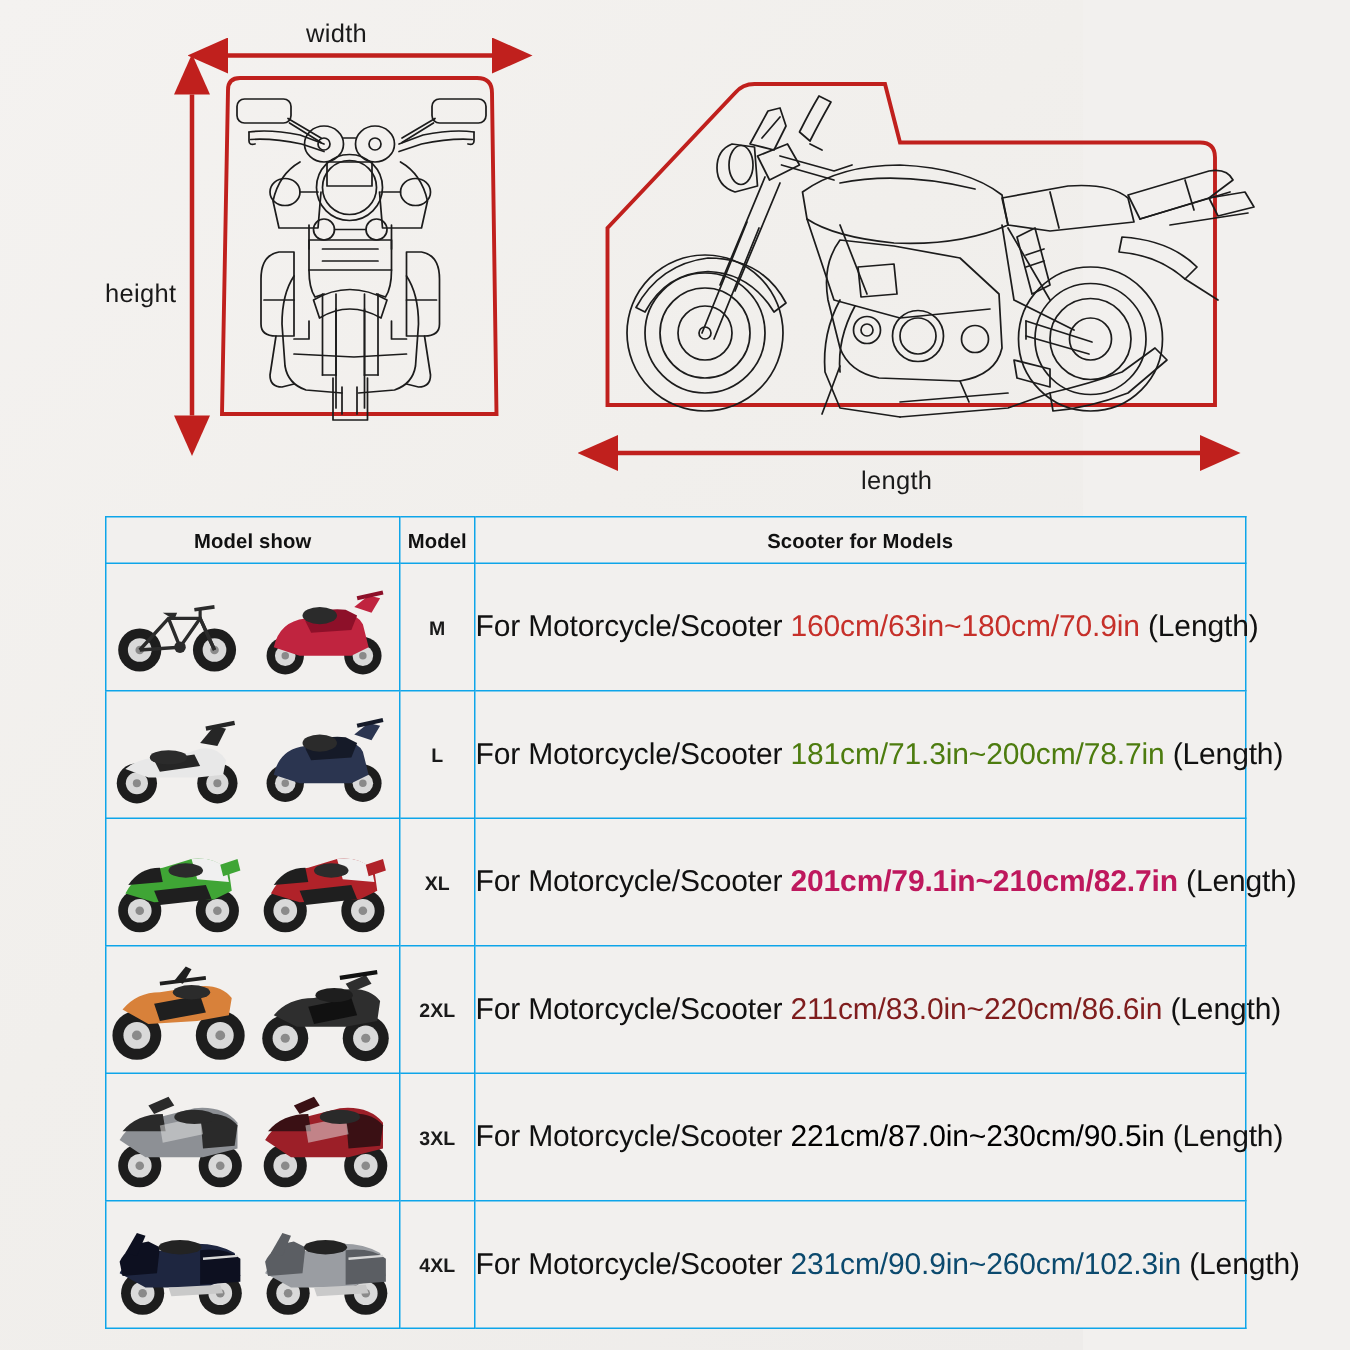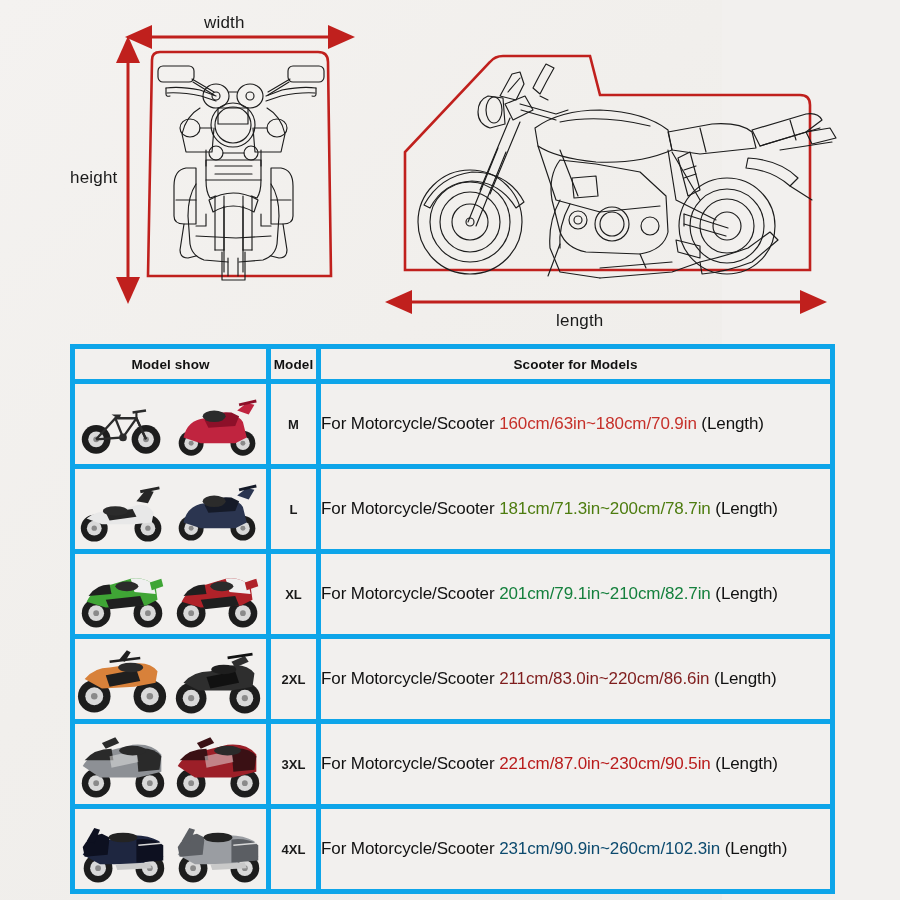--- a/index.html
+++ b/index.html
@@ -40,36 +40,36 @@
     font-family: "Liberation Sans", sans-serif;
     font-size: 17px;
     color: #1a1a1a;
     font-weight: 400;
     letter-spacing: .2px;
     white-space: nowrap;
   }
   .dim-width { left: 204px; top: 13px; }
   .dim-height {
     left: 70px;
-    top: 168px;
-  }
-  .dim-length { left: 556px; top: 311px; }
+    top: 186px;
+  }
+  .dim-length { left: 574px; top: 311px; }
 
   
   .size-table {
     position: absolute;
     left: 70px;
     top: 344px;
     width: 760px;
     border-collapse: collapse;
     background: #f3f1ef;
     table-layout: fixed;
   }
   .size-table td, .size-table th {
-    border: 5px solid #0ea5e9;
+    border: 1px solid #0ea5e9;
     padding: 0;
     background: #f2f0ee;
   }
   .size-table thead th {
     height: 30px;
     font-size: 13.5px;
     font-weight: 700;
     color: #111;
     letter-spacing: .1px;
   }
@@ -87,21 +87,21 @@
   .cell-size {
     text-align: center;
     vertical-align: middle;
     font-size: 13px;
     font-weight: 700;
     color: #1a1a1a;
   }
   .cell-desc {
     vertical-align: middle;
     padding-left: 14px;
-    font-size: 17px;
+    font-size: 20px;
     color: #111;
     white-space: nowrap;
     letter-spacing: -0.1px;
   }
   .range { color: #c6302a; }
   .thumbs {
     display: flex;
     align-items: center;
     justify-content: space-around;
     height: 80px;
@@ -420,21 +420,21 @@
                 <path d="M10 46 Q18 30 36 28 L56 22 Q72 20 82 30 L84 44 L72 50 L30 52 Z" fill="#b02229"></path>
                 <path d="M56 22 Q70 20 80 28 L82 38 L60 36 Z" fill="#f0f0f0"></path>
                 <path d="M12 40 Q20 28 34 28 L36 38 Z" fill="#1f1f1f"></path>
                 <path d="M30 44 L66 40 L70 50 L34 54 Z" fill="#1f1f1f"></path>
                 <path d="M76 26 L88 22 L90 30 L78 34 Z" fill="#b02229"></path>
                 <ellipse cx="52" cy="30" rx="12" ry="5" fill="#2b2b2b"></ellipse>
               </svg>
             </div>
           </td>
           <td class="cell-size">XL</td>
-          <td class="cell-desc"><span>For Motorcycle/Scooter </span><span class="range" style="color: #15803d;">201cm/79.1in~210cm/82.7in</span><span> (Length)</span></td>
+          <td class="cell-desc"><span>For Motorcycle/Scooter </span><span class="range" style="color: #be185d; font-weight: bold;">201cm/79.1in~210cm/82.7in</span><span> (Length)</span></td>
         </tr>
         <tr>
           <td class="cell-model">
             <div class="thumbs">
               <svg class="thumb" viewBox="0 0 96 76">
                 <circle cx="18" cy="56" r="17" fill="#1d1d1d"></circle>
                 <circle cx="18" cy="56" r="9.350000000000001" fill="#d9d9d9"></circle>
                 <circle cx="18" cy="56" r="3.4000000000000004" fill="#8a8a8a"></circle>
                 <circle cx="76" cy="56" r="17" fill="#1d1d1d"></circle>
                 <circle cx="76" cy="56" r="9.350000000000001" fill="#d9d9d9"></circle>
@@ -490,21 +490,21 @@
                 <path d="M6 40 Q14 26 34 24 L58 18 Q78 16 88 28 L88 46 L64 52 L24 52 Z" fill="#9c1f28"></path>
                 <path d="M8 34 Q18 22 36 22 L38 34 Z" fill="#3a1014"></path>
                 <path d="M62 22 Q80 20 88 30 L86 44 L64 46 Z" fill="#3a1014"></path>
                 <path d="M34 30 L62 24 L64 36 L36 42 Z" fill="#e8e8e8" opacity=".5"></path>
                 <path d="M26 16 L40 10 L44 16 L30 22 Z" fill="#3a1014"></path>
                 <ellipse cx="58" cy="24" rx="14" ry="5" fill="#2a2a2a"></ellipse>
               </svg>
             </div>
           </td>
           <td class="cell-size">3XL</td>
-          <td class="cell-desc"><span>For Motorcycle/Scooter </span><span class="range" style="color: #b91c1c;">221cm/87.0in~230cm/90.5in</span><span> (Length)</span></td>
+          <td class="cell-desc"><span>For Motorcycle/Scooter </span><span class="range" style="color: #000000;">221cm/87.0in~230cm/90.5in</span><span> (Length)</span></td>
         </tr>
         <tr>
           <td class="cell-model">
             <div class="thumbs">
               <svg class="thumb" viewBox="0 0 96 76">
                 <circle cx="22" cy="58" r="15" fill="#1d1d1d"></circle>
                 <circle cx="22" cy="58" r="8.25" fill="#d9d9d9"></circle>
                 <circle cx="22" cy="58" r="3" fill="#8a8a8a"></circle>
                 <circle cx="76" cy="58" r="15" fill="#1d1d1d"></circle>
                 <circle cx="76" cy="58" r="8.25" fill="#d9d9d9"></circle>

